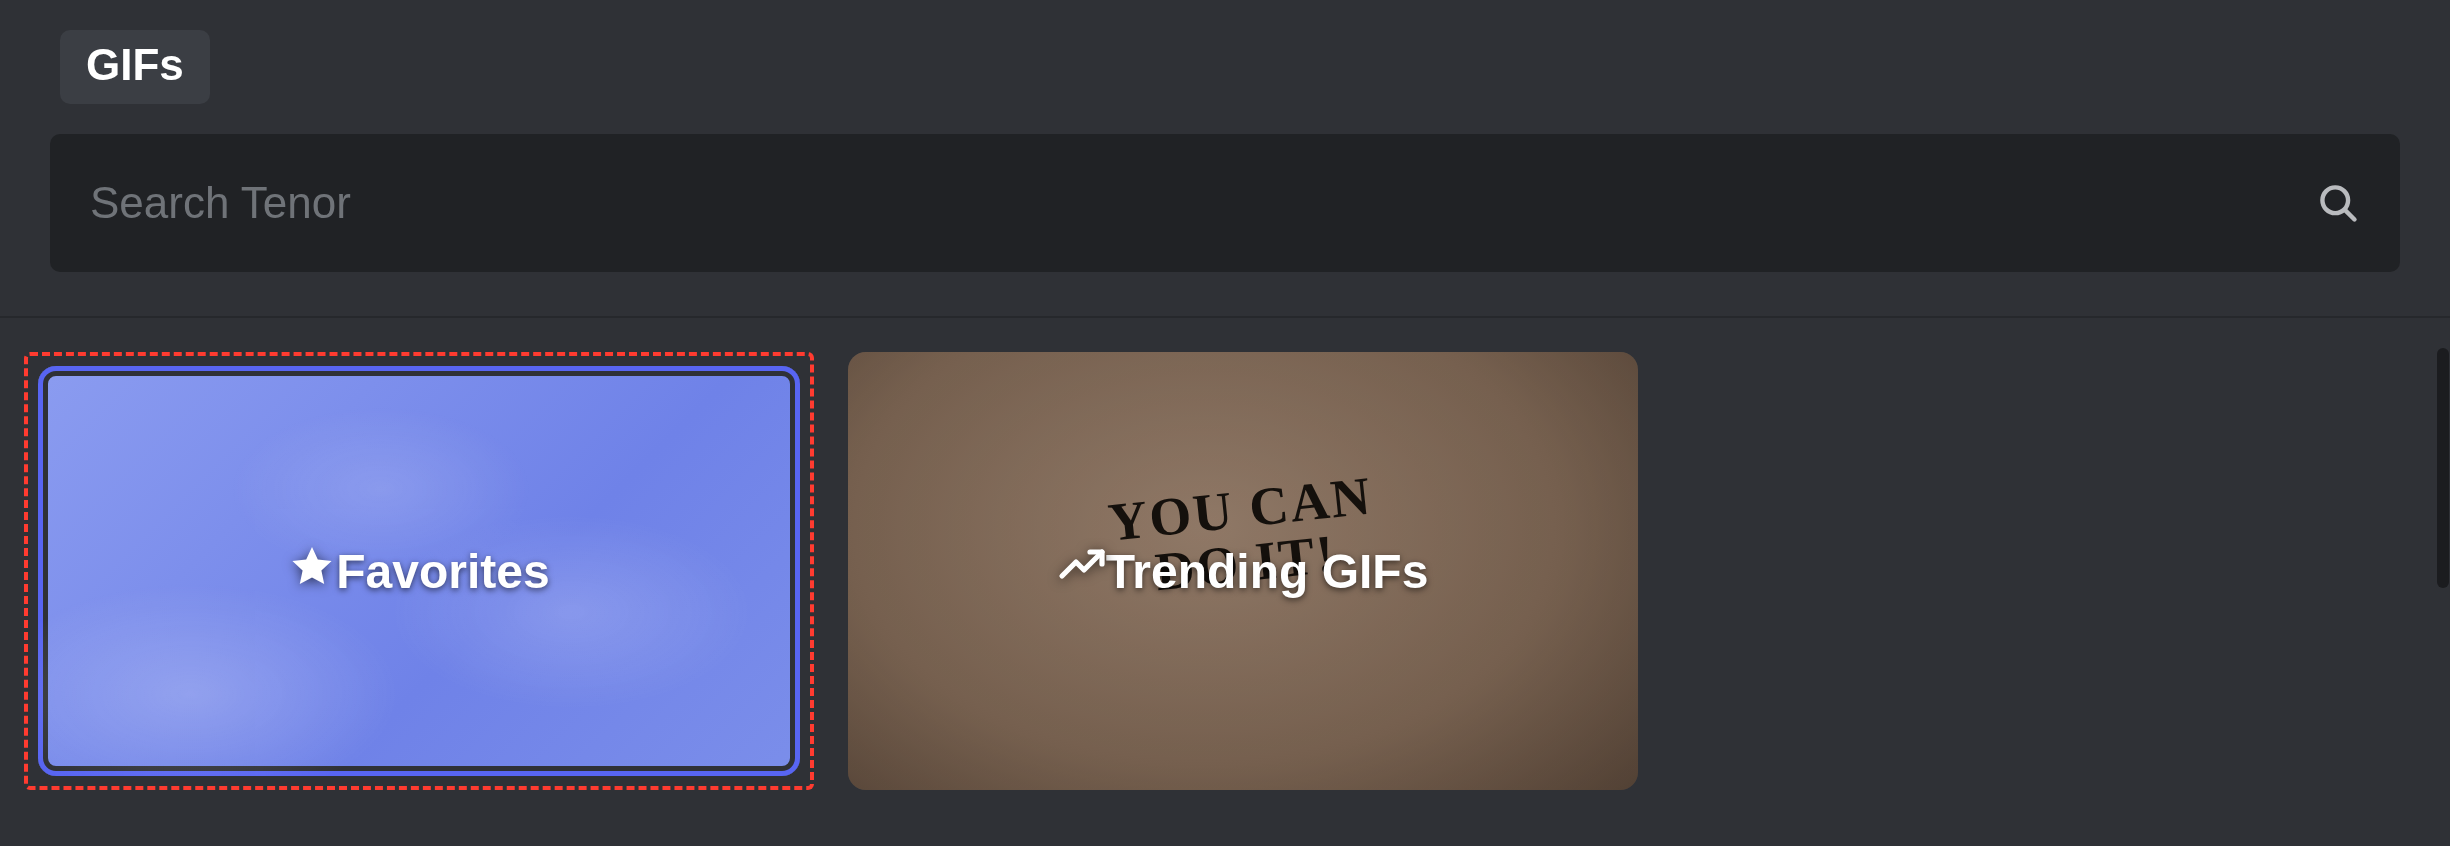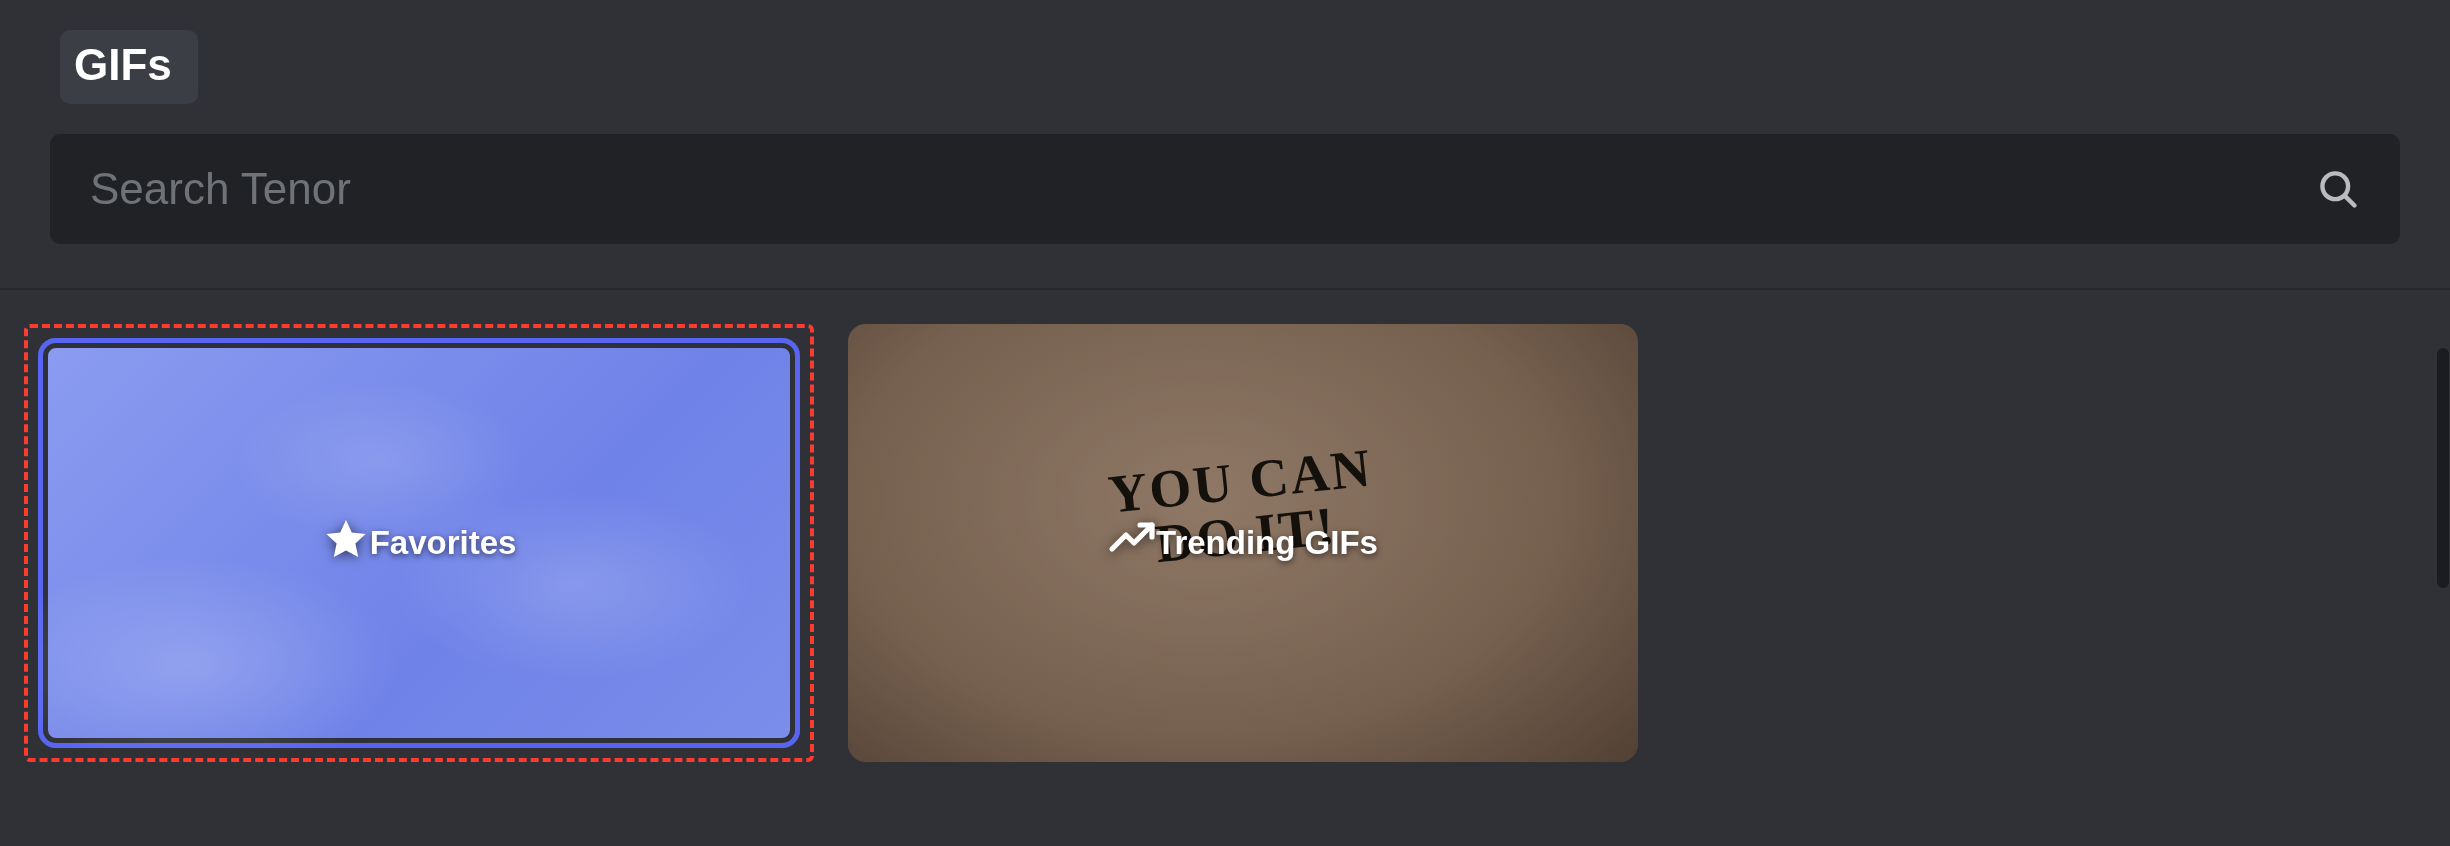--- a/index.html
+++ b/index.html
@@ -22,36 +22,36 @@
   .tabs {
     display: flex;
     align-items: center;
     padding: 30px 40px 0 60px;
     gap: 50px;
   }
   .tab {
     font-size: 44px;
     font-weight: 700;
     color: #8e9297;
-    padding: 10px 26px 14px 14px;
+    padding: 10px 26px 14px 26px;
     border-radius: 10px;
     cursor: pointer;
     user-select: none;
   }
   .tab.active {
     background: #3b3e44;
     color: #ffffff;
   }
 
   
   .search-wrap {
     margin: 30px 50px 0 50px;
     background: #202225;
     border-radius: 10px;
-    height: 110px;
+    height: 138px;
     display: flex;
     align-items: center;
     padding: 0 40px 0 40px;
   }
   .search-input {
     flex: 1;
     background: transparent;
     border: none;
     outline: none;
     color: #dcddde;
@@ -181,21 +181,21 @@
     font-weight: 400;
   }
 
   
   .card-label {
     position: relative;
     z-index: 5;
     display: flex;
     align-items: center;
     color: #ffffff;
-    font-size: 33px;
+    font-size: 48px;
     font-weight: 700;
     text-shadow: 0 2px 6px rgba(0,0,0,0.6);
   }
   .card-label svg {
     width: 48px; height: 48px;
     filter: drop-shadow(0 2px 6px rgba(0,0,0,0.6));
   }
 
   
   .scrollbar {

